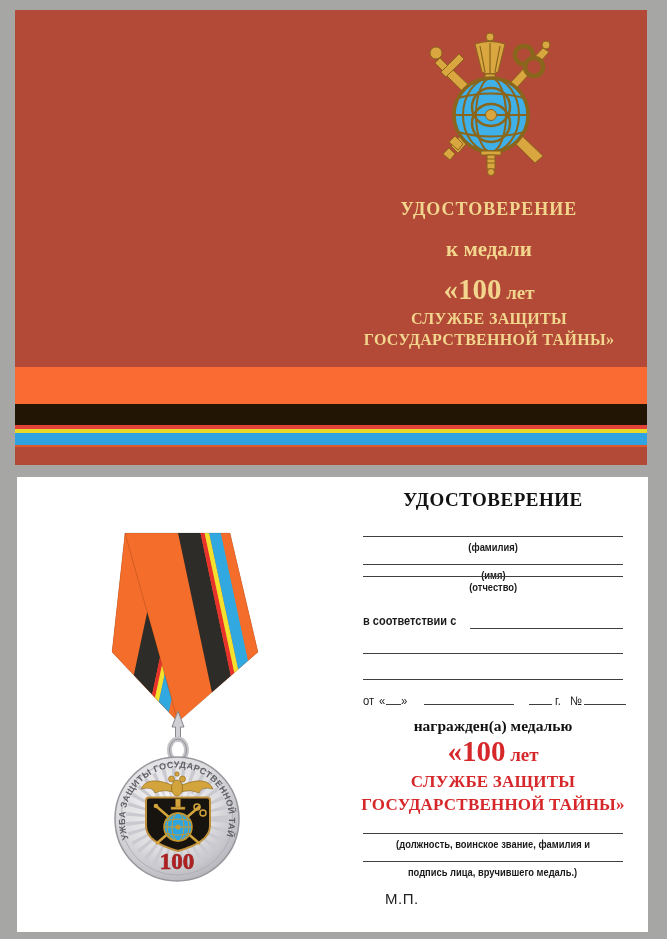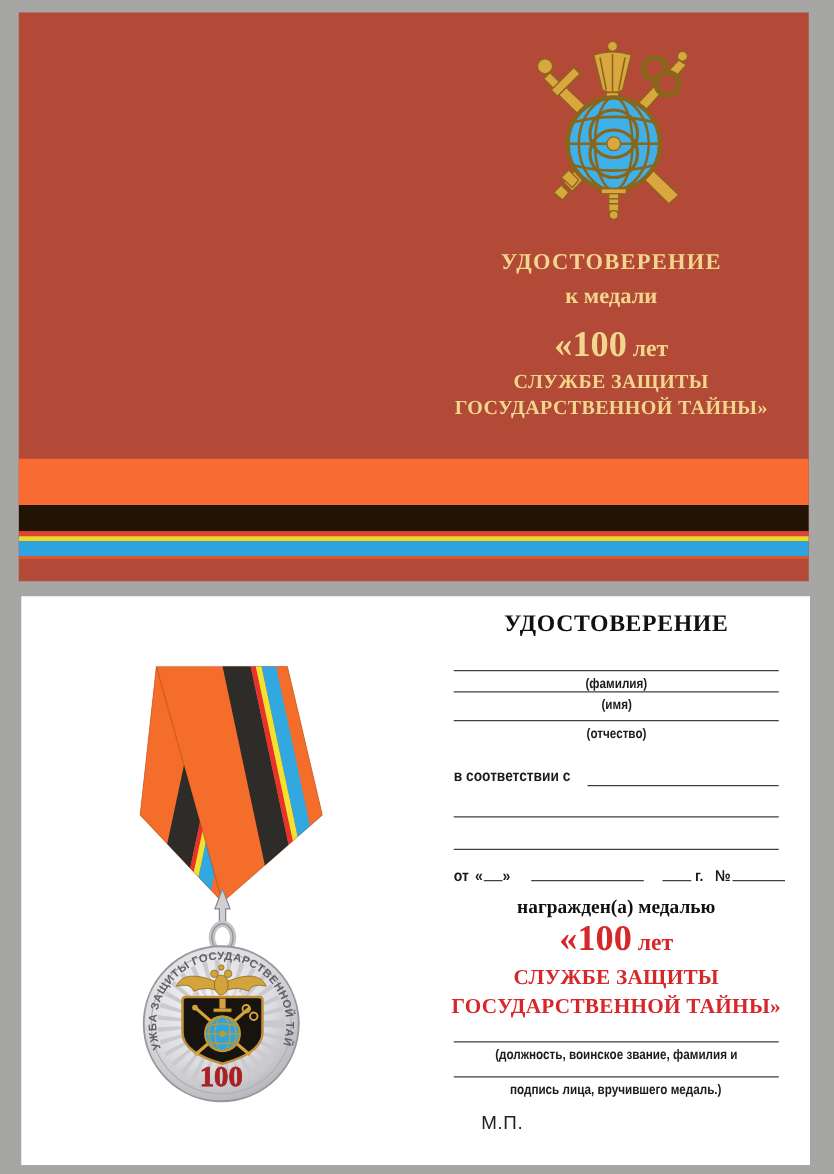--- a/index.html
+++ b/index.html
@@ -13,21 +13,21 @@
   .cover{
     position:absolute;left:15px;top:10px;width:632px;height:455px;
     background:#b24a37;overflow:hidden;
   }
   .cover-emblem{position:absolute;left:410px;top:22px;width:130px;height:145px;}
   .cover-text{
     position:absolute;left:316px;top:188px;width:316px;text-align:center;
     color:#f3d68d;font-family:"Liberation Serif","DejaVu Serif",serif;font-weight:bold;
   }
   .cover-title{font-size:18px;line-height:22px;letter-spacing:1px;}
-  .cover-subtitle{font-size:18px;line-height:19px;margin-top:7px;}
+  .cover-subtitle{font-size:21px;line-height:19px;margin-top:20px;}
   .cover-name1{font-size:19px;line-height:30px;margin-top:15px;}
   .cover-name1 .big{font-size:29px;}
   .cover-name23{font-size:16px;line-height:21px;letter-spacing:.3px;}
   .band{position:absolute;left:0;right:0;top:357px;}
   .band div{width:100%;}
   .st-orange{height:37px;background:#f96b33;}
   .st-black{height:21px;background:#231504;}
   .st-red{height:3.5px;background:#e2413a;}
   .st-yellow{height:4px;background:#e7d829;}
   .st-blue{height:12px;background:#2fa3e2;}
@@ -54,21 +54,21 @@
   }
   .accord{position:absolute;left:0;right:0;top:136px;height:18px;text-decoration:underline;}
   .accord .lbl{
     position:absolute;left:0;top:1px;font-size:12.5px;font-weight:bold;
     transform:scaleX(.88);transform-origin:left top;white-space:nowrap;
   }
   .accord .ln{position:absolute;left:107px;right:0;top:15px;border-top:1.5px solid #3f3f3f;}
   .wline{position:absolute;left:0;right:0;border-top:1.5px solid #3f3f3f;}
   .daterow{
     position:absolute;left:0;right:16px;top:215px;height:16px;
-    font-size:12.5px;font-weight:bold;white-space:nowrap;
+    font-size:12.5px;font-weight:normal;white-space:nowrap;
   }
   .daterow span{display:inline-block;transform:scaleX(.9);transform-origin:left bottom;}
   .daterow .u{
     display:inline-block;height:12px;border-bottom:1.5px solid #3f3f3f;transform:none;
   }
   .awarded{
     position:absolute;left:0;right:0;top:240px;text-align:center;
     font-family:"Liberation Serif","DejaVu Serif",serif;font-weight:bold;font-size:15.5px;color:#111;
   }
   .redblock{
@@ -244,21 +244,21 @@
       <text x="100" y="352" text-anchor="middle" font-family="Liberation Serif, DejaVu Serif, serif" font-weight="bold" font-size="23" fill="#b01f1f" stroke="#7a1416" stroke-width="0.6" paint-order="stroke">100</text>
     </g>
   </svg>
 
   <div class="form">
     <div class="page-title">УДОСТОВЕРЕНИЕ</div>
 
     <div class="fline" style="top:59px">
       <span class="lbl cond">(фамилия)</span>
     </div>
-    <div class="fline" style="top:76px">
+    <div class="fline" style="top:87px">
       <span class="lbl cond">(имя)</span>
     </div>
     <div class="fline" style="top:99px">
       <span class="lbl cond">(отчество)</span>
     </div>
 
     <div class="accord">
       <span class="lbl">в соответствии с</span>
       <span class="ln"></span>
     </div>

